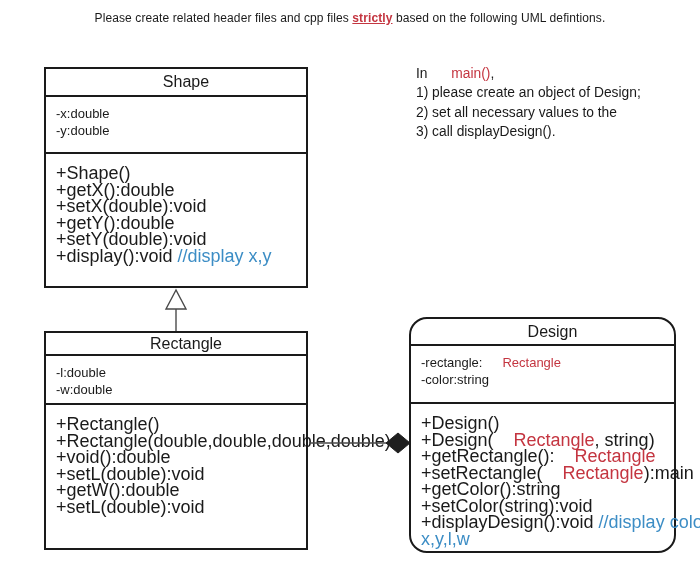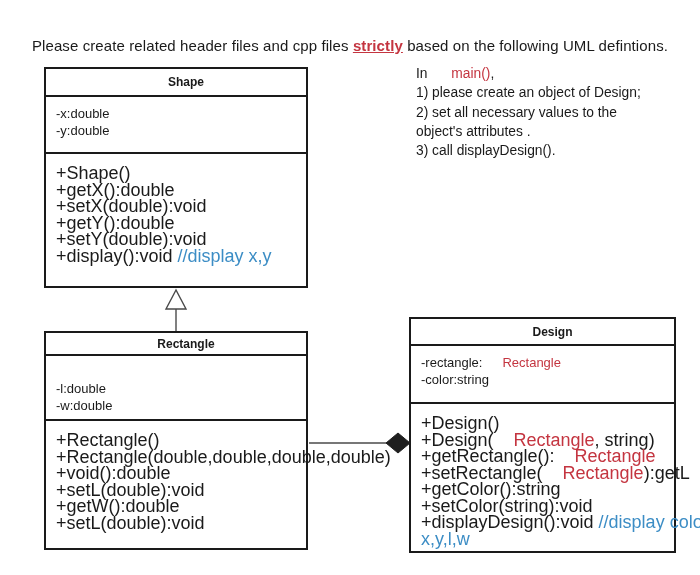--- a/index.html
+++ b/index.html
@@ -9,53 +9,53 @@
     --line:#4a4a4a;
   }
   html,body{margin:0;padding:0;}
   body{
     width:700px;height:575px;position:relative;background:#ffffff;
     font-family:"Liberation Sans",sans-serif;color:var(--ink);
     overflow:hidden;
   }
   .header-line{
     position:absolute;top:11px;left:0;width:700px;text-align:center;
-    font-size:15px;letter-spacing:.1px;margin-top:26px;
+    font-size:12px;letter-spacing:.1px;
   }
   .seg-red{color:var(--red);margin-left:20px;}
   .seg-blue{color:var(--blue);}
   .seg-redbu{color:var(--red);font-weight:700;text-decoration:underline;}
 
   .uml-class{
     position:absolute;background:#fff;border:2px solid var(--ink);
     box-sizing:border-box;display:flex;flex-direction:column;
   }
   .uml-title{
     box-sizing:border-box;border-bottom:2px solid var(--ink);
-    font-weight:700;font-size:12px;display:flex;align-items:center;justify-content:center;padding-left:20px;
+    font-weight:400;font-size:16px;display:flex;align-items:center;justify-content:center;padding-left:20px;
   }
   .uml-attrs{
     box-sizing:border-box;border-bottom:2px solid var(--ink);
     padding:9px 9px 0 10px;font-size:13px;line-height:16.5px;
   }
   .uml-methods{
     box-sizing:border-box;flex:1;
     padding:11px 9px 0 10px;font-size:18px;line-height:16.5px;
   }
   .uml-line{white-space:nowrap;}
 
   .box-shape{left:44px;top:67px;width:264px;height:221px;}
   .box-shape .uml-title{height:28px;}
   .box-shape .uml-attrs{height:57px;}
 
   .box-rectangle{left:44px;top:331px;width:264px;height:219px;}
   .box-rectangle .uml-title{height:23px;}
-  .box-rectangle .uml-attrs{height:49px;margin-top:16px;}
+  .box-rectangle .uml-attrs{height:49px;}
 
-  .box-design{left:409px;top:317px;width:267px;height:236px;}
+  .box-design{left:409px;top:317px;width:267px;height:236px;border-radius:18px;}
   .box-design .uml-title{height:27px;}
   .box-design .uml-attrs{height:58px;}
 
   .notes{
     position:absolute;left:416px;top:64px;width:262px;
     font-size:13.8px;line-height:19.3px;
   }
 
   .connector-overlay{
     position:absolute;left:0;top:0;width:700px;height:575px;pointer-events:none;
@@ -101,33 +101,32 @@
 <div class="uml-class box-design">
   <div class="uml-title">Design</div>
   <div class="uml-attrs">
       <div class="uml-line"><span>-rectangle:</span><span class="seg-red">Rectangle</span></div>
       <div class="uml-line"><span>-color:string</span></div>
     </div>
   <div class="uml-methods">
       <div class="uml-line"><span>+Design()</span></div>
       <div class="uml-line"><span>+Design(</span><span class="seg-red">Rectangle</span><span>, string)</span></div>
       <div class="uml-line"><span>+getRectangle():</span><span class="seg-red">Rectangle</span></div>
-      <div class="uml-line"><span>+setRectangle(</span><span class="seg-red">Rectangle</span><span>):getL</span></div>
+      <div class="uml-line"><span>+setRectangle(</span><span class="seg-red">Rectangle</span><span>):main</span></div>
       <div class="uml-line"><span>+getColor():string</span></div>
       <div class="uml-line"><span>+setColor(string):void</span></div>
       <div class="uml-line"><span>+displayDesign():void </span><span class="seg-blue">//display color,</span></div>
       <div class="uml-line"><span class="seg-blue">x,y,l,w</span></div>
     </div>
 </div>
 
 <div class="notes">
     <div class="uml-line"><span>In </span><span class="seg-red">main()</span><span>,</span></div>
     <div class="uml-line"><span>1) please create an object of Design;</span></div>
     <div class="uml-line"><span>2) set all necessary values to the</span></div>
-    <div class="uml-line"><span>object's attributes .</span></div>
     <div class="uml-line"><span>3) call displayDesign().</span></div>
   </div>
 
 <svg class="connector-overlay" width="700" height="575" viewBox="0 0 700 575" xmlns="http://www.w3.org/2000/svg">
 
   <polygon points="176,290 166,309 186,309" fill="#ffffff" stroke="#4a4a4a" stroke-width="1.4"></polygon>
   <line x1="176" y1="309" x2="176" y2="331" stroke="#4a4a4a" stroke-width="1.4"></line>
 
   <line x1="309" y1="443" x2="390" y2="443" stroke="#4a4a4a" stroke-width="1.4"></line>
   <polygon points="386,443 398,433 410,443 398,453" fill="#1f1f1f" stroke="#1f1f1f"></polygon>

